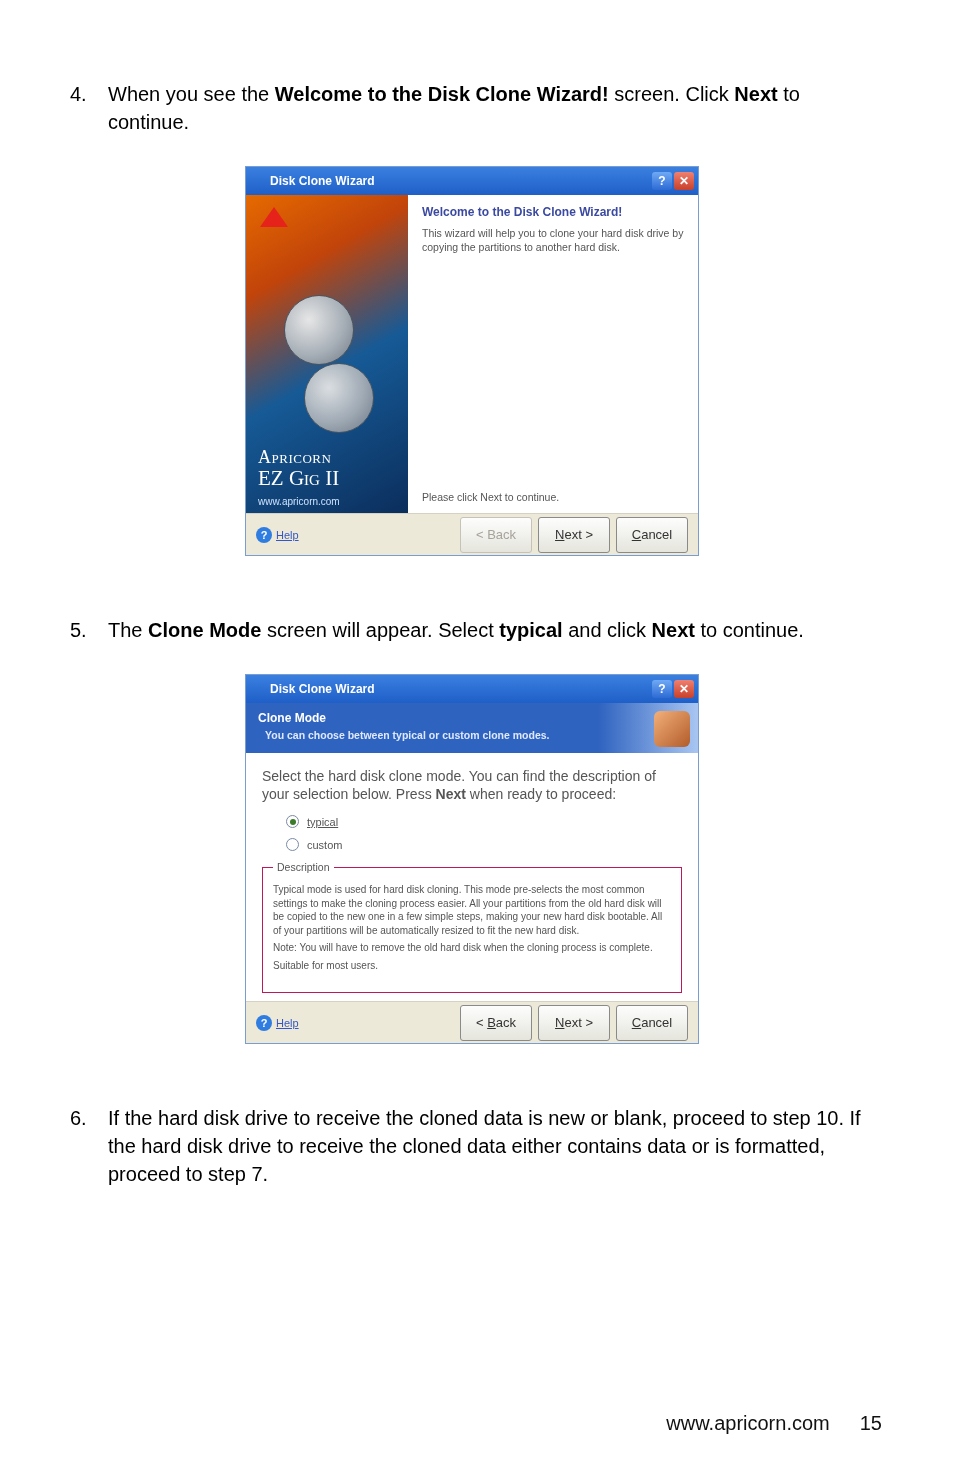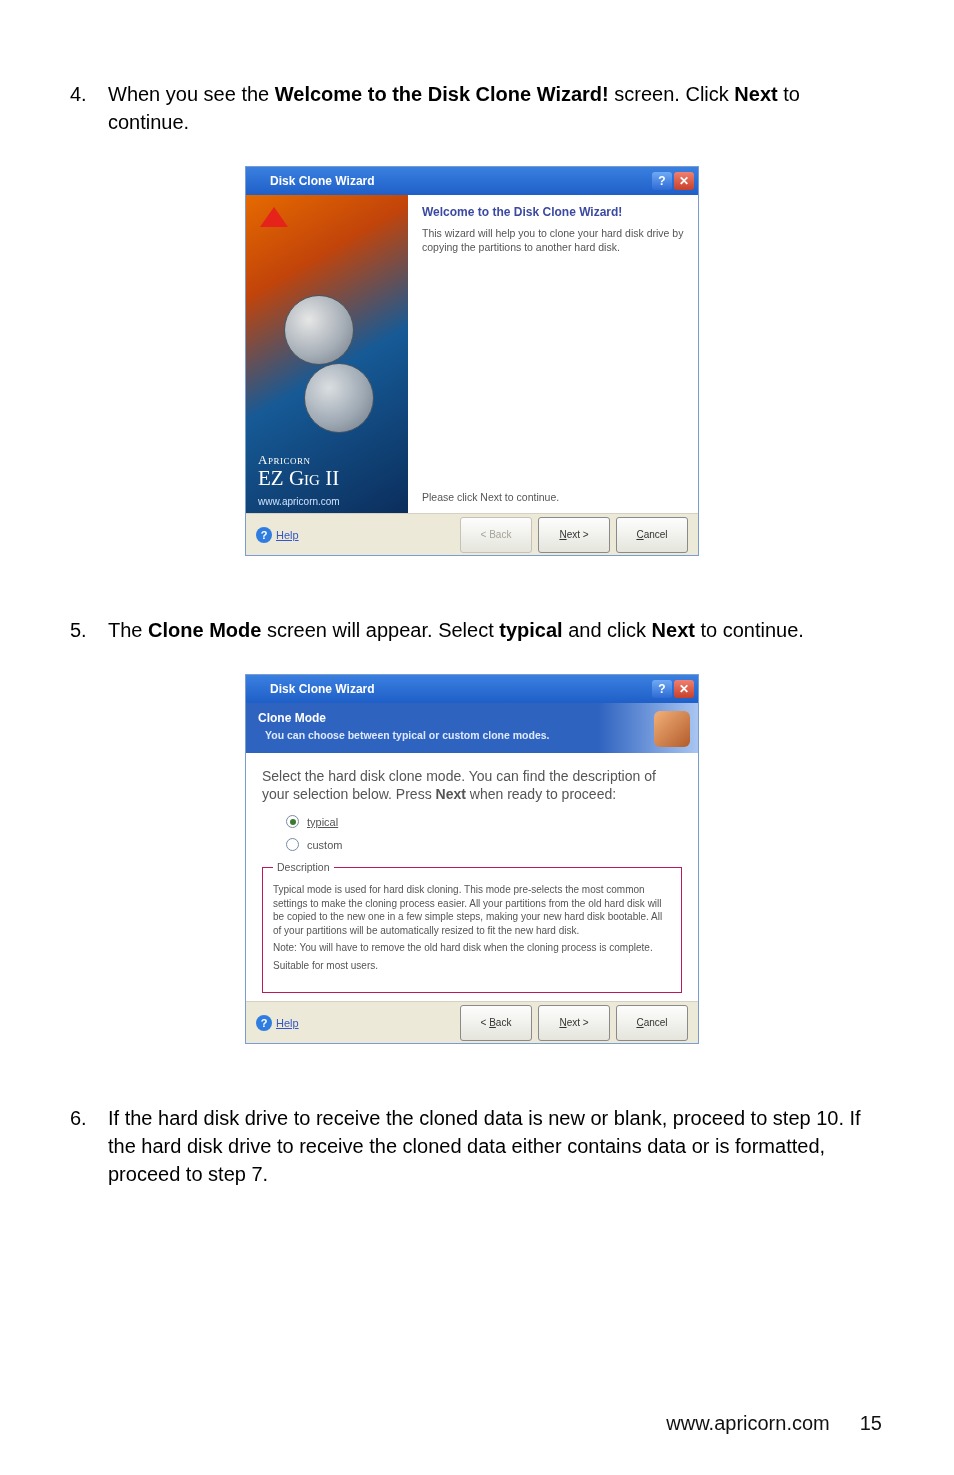--- a/index.html
+++ b/index.html
@@ -81,21 +81,21 @@
     background: radial-gradient(circle at 35% 35%, #e6e6e6 0%, #a8b0b8 55%, #6f7a85 100%);
     border: 1px solid #4a5560;
   }
   .wiz1-left .disc1 { top: 100px; left: 38px; }
   .wiz1-left .disc2 { top: 168px; left: 58px; opacity:.95; }
   .wiz1-left .bigtext {
     position: absolute; bottom: 24px; left: 12px;
     font-family: "Times New Roman", serif;
     line-height: 1.05;
   }
-  .wiz1-left .bigtext .l1 { font-size: 13px; letter-spacing:.5px; font-variant: small-caps; margin-top: 41px; }
+  .wiz1-left .bigtext .l1 { font-size: 18px; letter-spacing:.5px; font-variant: small-caps; margin-top: 41px; }
   .wiz1-left .bigtext .l2 { font-size: 21px; font-variant: small-caps; }
   .wiz1-left .url {
     position: absolute; bottom: 6px; left: 12px;
     font-size: 10px; color: #cde3ff;
   }
   .wiz1-right {
     flex: 1;
     background: #fff;
     padding: 10px 14px;
     display: flex;
@@ -122,21 +122,21 @@
   .help-q {
     width:16px;height:16px;border-radius:50%;
     background:#2f7de0;color:#fff;display:flex;align-items:center;justify-content:center;
     font-weight:bold;font-size:11px;
   }
   .btnbar .spacer { flex:1; }
   .btn {
     min-width:72px;height:36px;
     border:1px solid #8a8a8a;border-radius:3px;
     background:linear-gradient(to bottom,#fdfdfd,#e5e5dd);
-    font-size:10px;color:#333;
+    font-size:13px;color:#333;
     display:flex;align-items:center;justify-content:center;
     margin-left:6px;
     text-decoration: none;
   }
   .btn.disabled { color:#a7a39a; border-color:#c6c2b8; }
   .btn u { text-decoration: underline; }
 
   
   .wiz2 {
     width: 454px;

